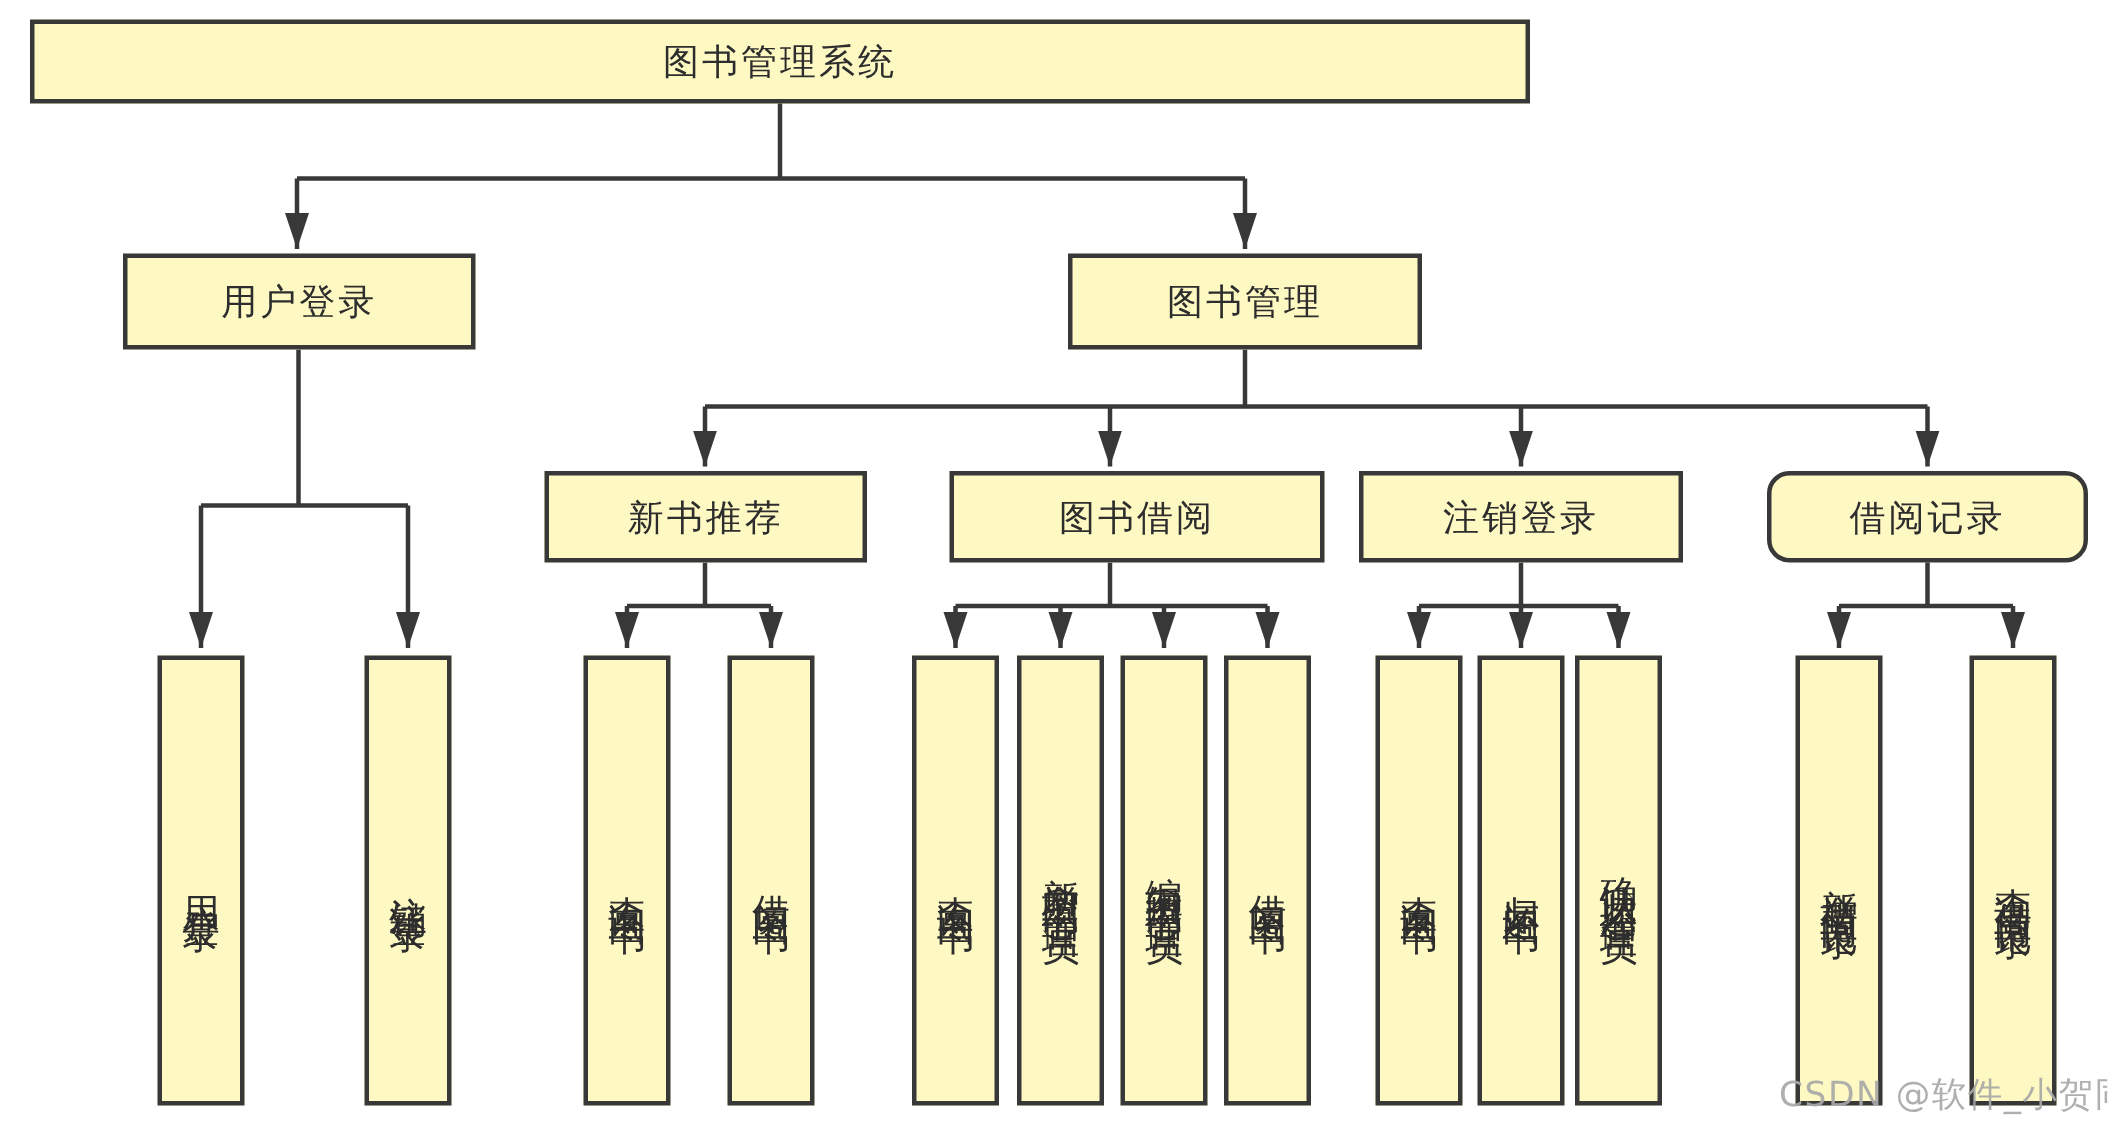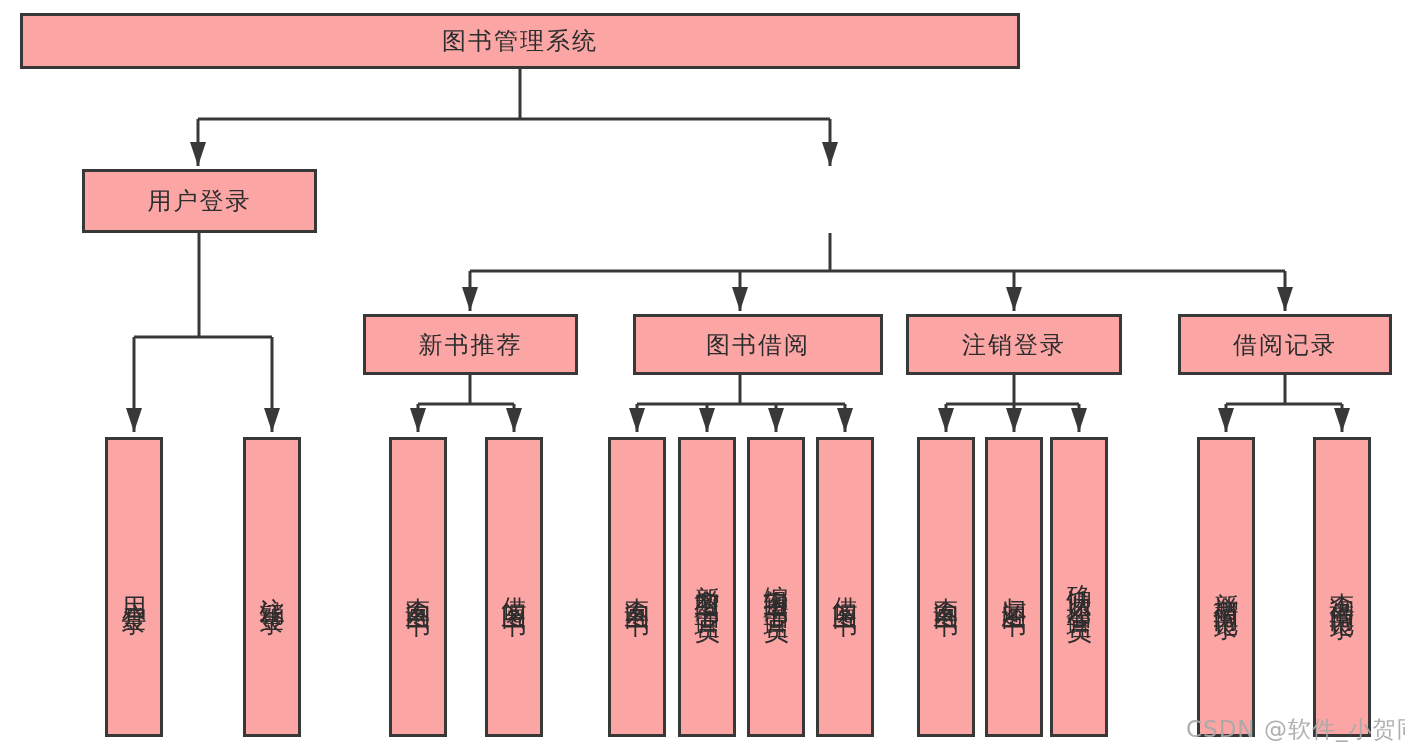--- a/index.html
+++ b/index.html
@@ -10,21 +10,21 @@
     font-family:"DejaVu Sans","Liberation Sans",sans-serif;
     overflow:hidden;
   }
   #connectors {
     position:absolute; left:0; top:0;
     pointer-events:none;
   }
   .node {
     position:absolute;
     box-sizing:border-box;
-    background:#fca5a5;
+    background:#fef9c3;
     border:3px solid #383838;
     display:flex;
     align-items:center;
     justify-content:center;
   }
   .hlabel {
     font-size:24px;
     color:#2d2d2d;
     letter-spacing:2px;
     white-space:nowrap;
@@ -41,21 +41,21 @@
   
   .n-root   { left:20px;   top:13px;  width:1000px; height:56px; }
   
   .n-l2a    { left:82px;   top:169px; width:235px;  height:64px; }
   .n-l2b    { left:712px;  top:169px; width:236px;  height:64px; }
   
   .n-l3     { top:314px; height:61px; }
   .n-l3a    { left:363px;  width:215px; }
   .n-l3b    { left:633px;  width:250px; }
   .n-l3c    { left:906px;  width:216px; }
-  .n-l3d    { left:1178px; width:214px; }
+  .n-l3d    { left:1178px; width:214px;border-radius:15px; }
   
   .leaf     { top:437px; height:300px; width:58px; }
   .lf-a1 { left:105px; }  .lf-a2 { left:243px; }
   .lf-b1 { left:389px; }  .lf-b2 { left:485px; }
   .lf-c1 { left:608px; }  .lf-c2 { left:678px; }
   .lf-c3 { left:747px; }  .lf-c4 { left:816px; }
   .lf-d1 { left:917px; }  .lf-d2 { left:985px; }
   .lf-d3 { left:1050px; }
   .lf-e1 { left:1197px; } .lf-e2 { left:1313px; }
   .watermark {
@@ -122,20 +122,23 @@
     </g>
   </svg>
 
   <div class="node n-root">
     <span class="hlabel">图书管理系统</span>
   </div>
 
   <div class="node n-l2a">
     <span class="hlabel">用户登录</span>
   </div>
+  <div class="node n-l2b">
+    <span class="hlabel">图书管理</span>
+  </div>
 
   <div class="node n-l3 n-l3a">
     <span class="hlabel">新书推荐</span>
   </div>
   <div class="node n-l3 n-l3b">
     <span class="hlabel">图书借阅</span>
   </div>
   <div class="node n-l3 n-l3c">
     <span class="hlabel">注销登录</span>
   </div>

